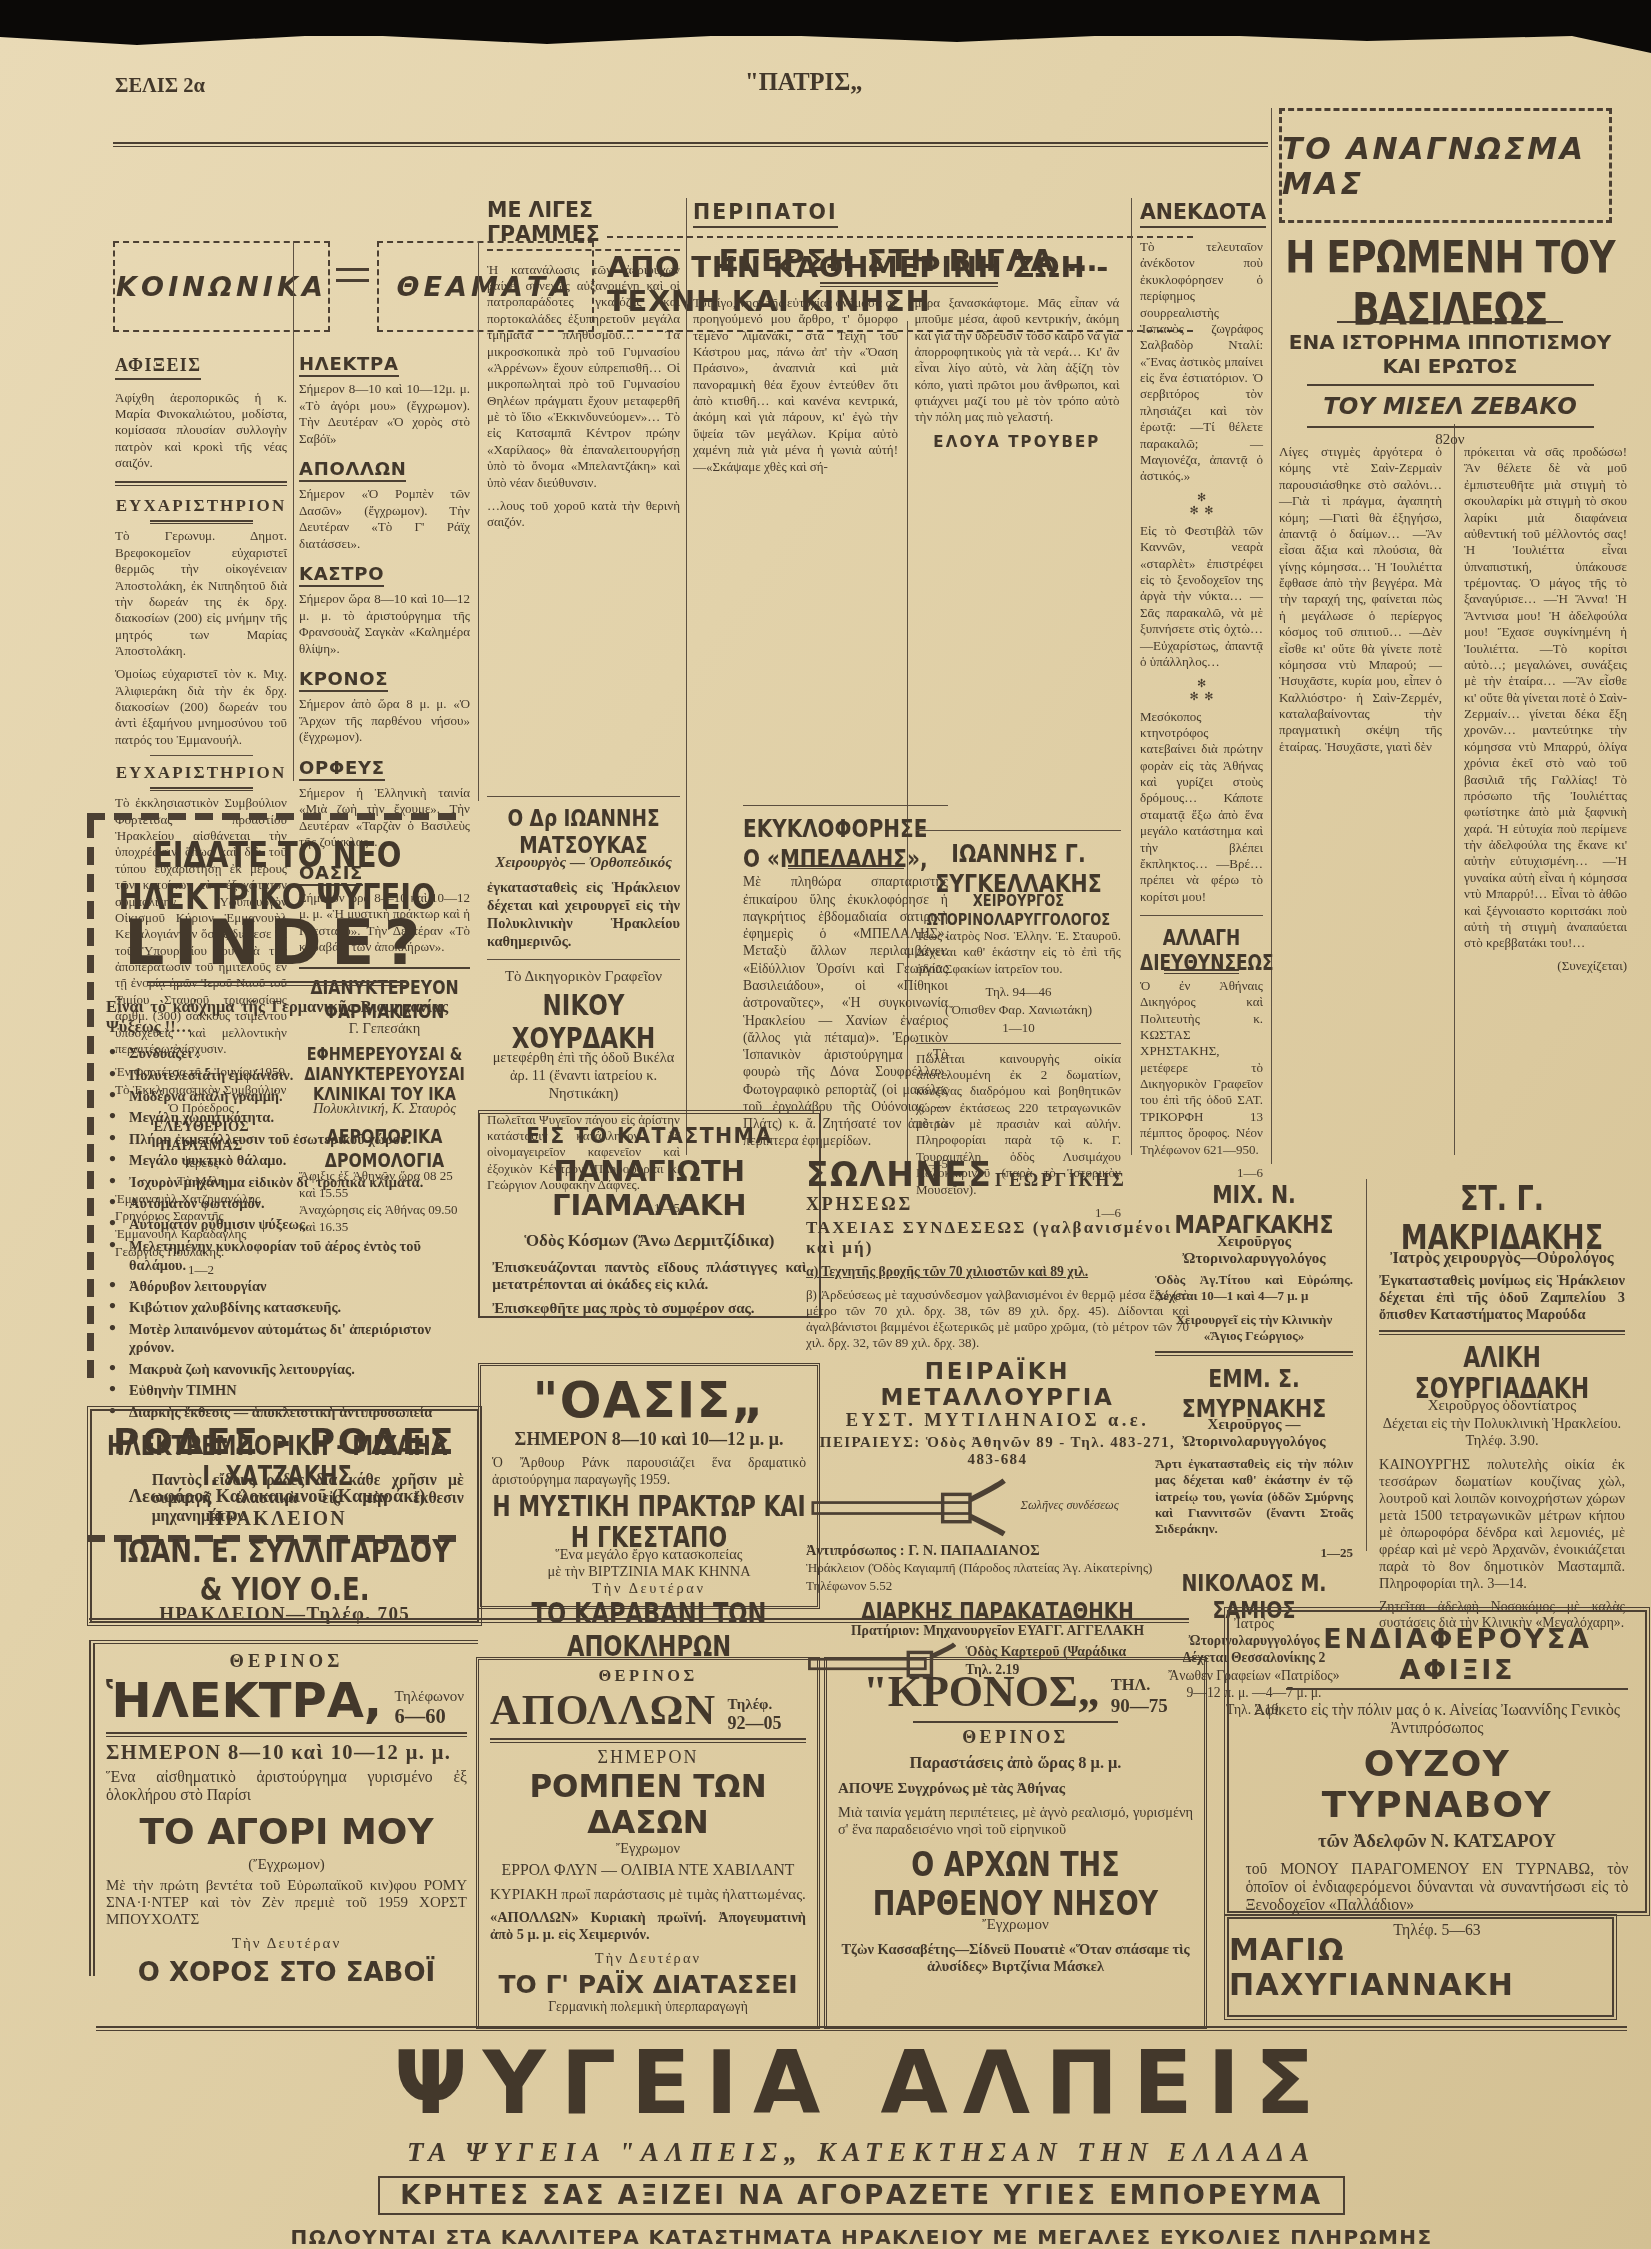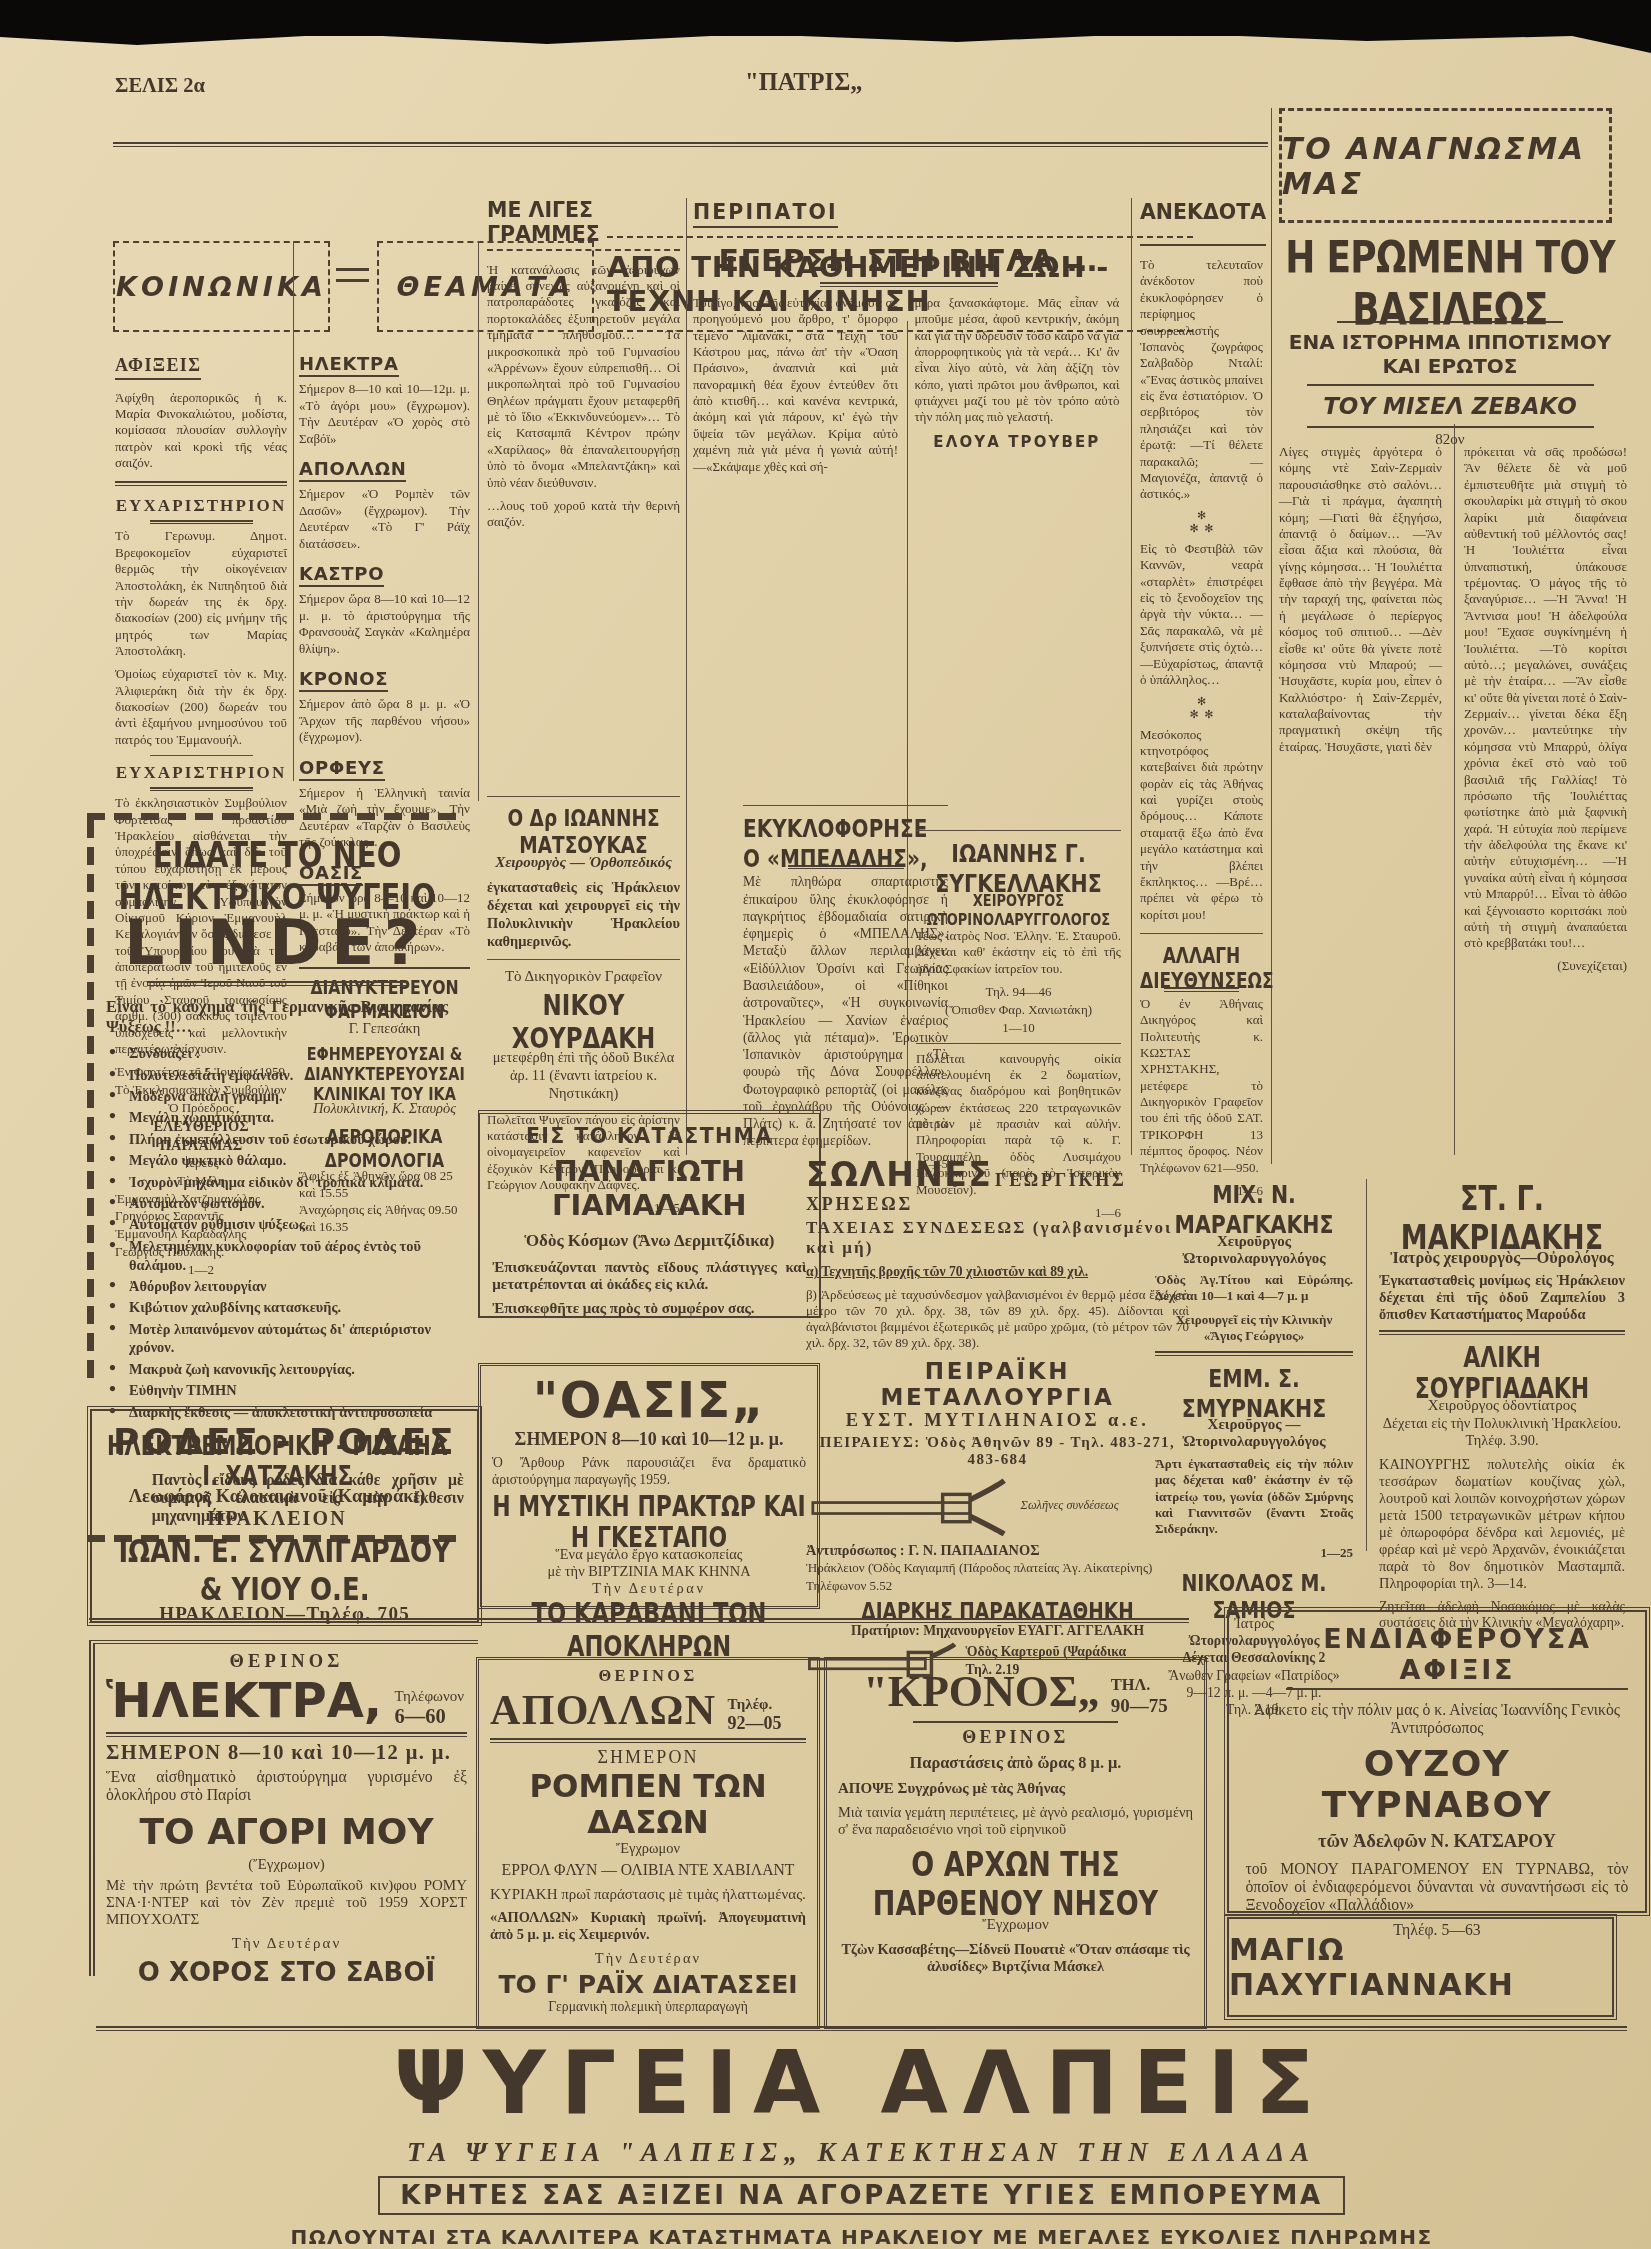--- a/index.html
+++ b/index.html
@@ -181,21 +181,21 @@
     <p class="small just" style="margin-top:6.8px;">Τέως ἰατρὸς Νοσ. Ἑλλην. Ἐ. Σταυροῦ. Δέχεται καθ' ἑκάστην εἰς τὸ ἐπὶ τῆς ὁδοῦ Σφακίων ἰατρεῖον του.</p>
     <p class="small ctr" style="margin-bottom:1.4px;">Τηλ. 94—46</p>
     <p class="small ctr" style="margin-bottom:1.4px;">(Ὄπισθεν Φαρ. Χανιωτάκη)</p>
     <p class="small ctr">1—10</p>
     <div class="rule-thin" style="margin:6.8px 0;"></div>
     <p class="small just">Πωλεῖται καινουργὴς οἰκία ἀποτελουμένη ἐκ 2 δωματίων, κουζίνας διαδρόμου καὶ βοηθητικῶν χώρων ἐκτάσεως 220 τετραγωνικῶν μέτρων μὲ πρασιὰν καὶ αὐλήν. Πληροφορίαι παρὰ τῷ κ. Γ. Τουραμπέλη ὁδὸς Λυσιμάχου Καλοκαιρινοῦ (παρὰ τὸ Ἱστορικὸν Μουσεῖον).</p>
     <p class="small" style="text-align:right;">1—6</p>
   </div>
 
   <div class="abs" style="left:1140px;top:200px;width:123px;">
-    <div class="sans b" style="font-size:20.5px;border-bottom:2.1px solid #4c4033;display:inline-block;padding-bottom:20px;">ΑΝΕΚΔΟΤΑ</div>
+    <div class="sans b" style="font-size:20.5px;border-bottom:2.1px solid #4c4033;display:inline-block;padding-bottom:2px;">ΑΝΕΚΔΟΤΑ</div>
     <p class="small just" style="margin-top:11px;">Τὸ τελευταῖον ἀνέκδοτον ποὺ ἐκυκλοφόρησεν ὁ περίφημος σουρρεαλιστὴς Ἱσπανὸς ζωγράφος Σαλβαδὸρ Νταλί: «Ἕνας ἀστικὸς μπαίνει εἰς ἕνα ἐστιατόριον. Ὁ σερβιτόρος τὸν πλησιάζει καὶ τὸν ἐρωτᾷ: —Τί θέλετε παρακαλῶ; —Μαγιονέζα, ἀπαντᾷ ὁ ἀστικός.»</p>
     <div class="ctr" style="font-size:11px;">✻<br>✻&nbsp;&nbsp;✻</div>
     <p class="small just" style="margin-top:5.5px;">Εἰς τὸ Φεστιβὰλ τῶν Καννῶν, νεαρὰ «σταρλὲτ» ἐπιστρέφει εἰς τὸ ξενοδοχεῖον της ἀργὰ τὴν νύκτα… —Σᾶς παρακαλῶ, νὰ μὲ ξυπνήσετε στὶς ὀχτὼ… —Εὐχαρίστως, ἀπαντᾷ ὁ ὑπάλληλος…</p>
     <div class="ctr" style="font-size:11px;">✻<br>✻&nbsp;&nbsp;✻</div>
     <p class="small just" style="margin-top:5.5px;">Μεσόκοπος κτηνοτρόφος κατεβαίνει διὰ πρώτην φορὰν εἰς τὰς Ἀθήνας καὶ γυρίζει στοὺς δρόμους… Κάποτε σταματᾷ ἔξω ἀπὸ ἕνα μεγάλο κατάστημα καὶ τὴν βλέπει ἔκπληκτος… —Βρέ… πρέπει νὰ φέρω τὸ κορίτσι μου!</p>
     <div class="rule-thin" style="margin:9.6px 0;"></div>
     <div class="ctr sans b condensed" style="font-size:17px;">ΑΛΛΑΓΗ ΔΙΕΥΘΥΝΣΕΩΣ</div>
     <div class="sub-rule" style="width:75px;"></div>
     <p class="small just">Ὁ ἐν Ἀθήναις Δικηγόρος καὶ Πολιτευτὴς κ. ΚΩΣΤΑΣ ΧΡΗΣΤΑΚΗΣ, μετέφερε τὸ Δικηγορικὸν Γραφεῖον του ἐπὶ τῆς ὁδοῦ ΣΑΤ. ΤΡΙΚΟΡΦΗ 13 πέμπτος ὄροφος. Νέον Τηλέφωνον 621—950.</p>
     <p class="small" style="text-align:right;">1—6</p>

